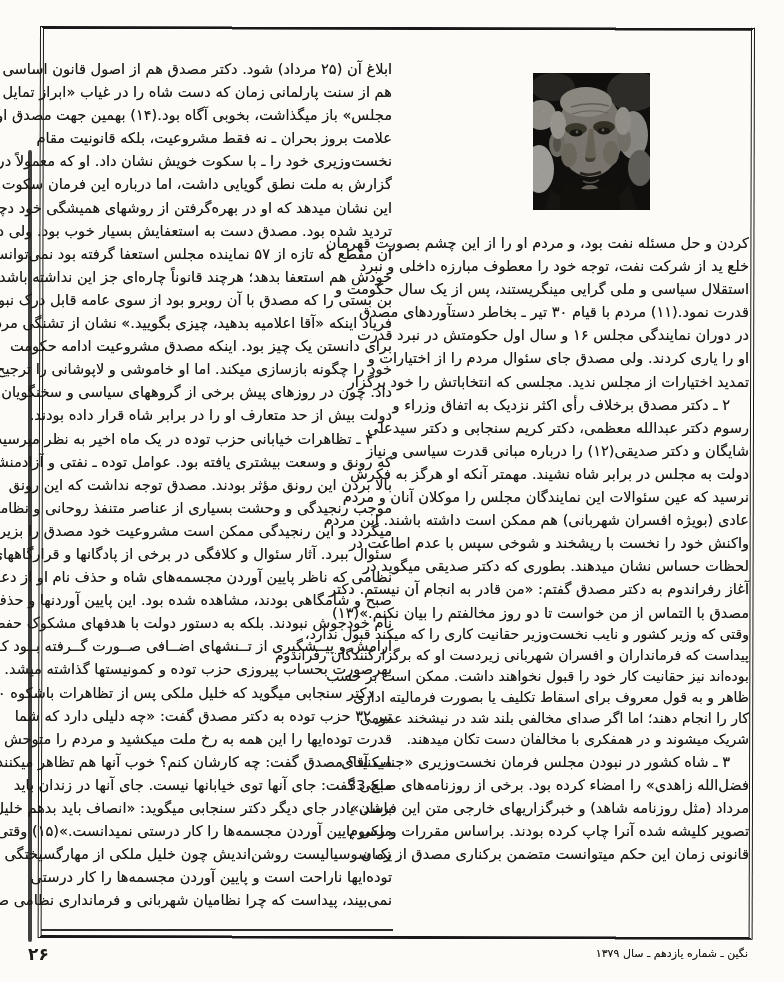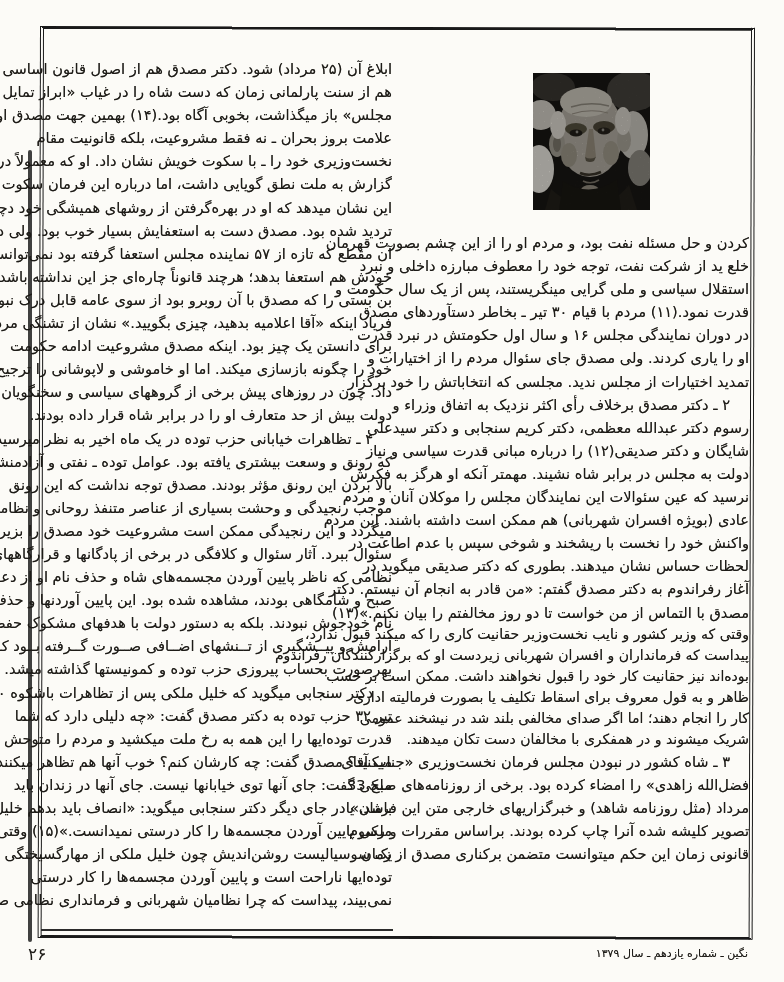--- a/index.html
+++ b/index.html
@@ -41,21 +41,21 @@
   }
   .line.start{padding-right:19px;}
   .line.end{text-align-last:right;}
   .line.small{font-size:14px;height:21px;line-height:21px;}
   .line.gap{}
   .photo{
     position:absolute;left:533px;top:73px;width:117px;height:137px;
   }
   .footer-page-number{
     position:absolute;left:28px;top:944px;
-    font-size:17px;font-weight:normal;color:#1d1b17;direction:rtl;
+    font-size:17px;font-weight:bold;color:#1d1b17;direction:rtl;
   }
   .footer-publication{
     position:absolute;right:36px;top:947px;
     font-size:11px;color:#1d1b17;direction:rtl;
     text-shadow:0 0 .4px rgba(20,18,14,.5);
   }
 </style>
 </head>
 <body>
 

